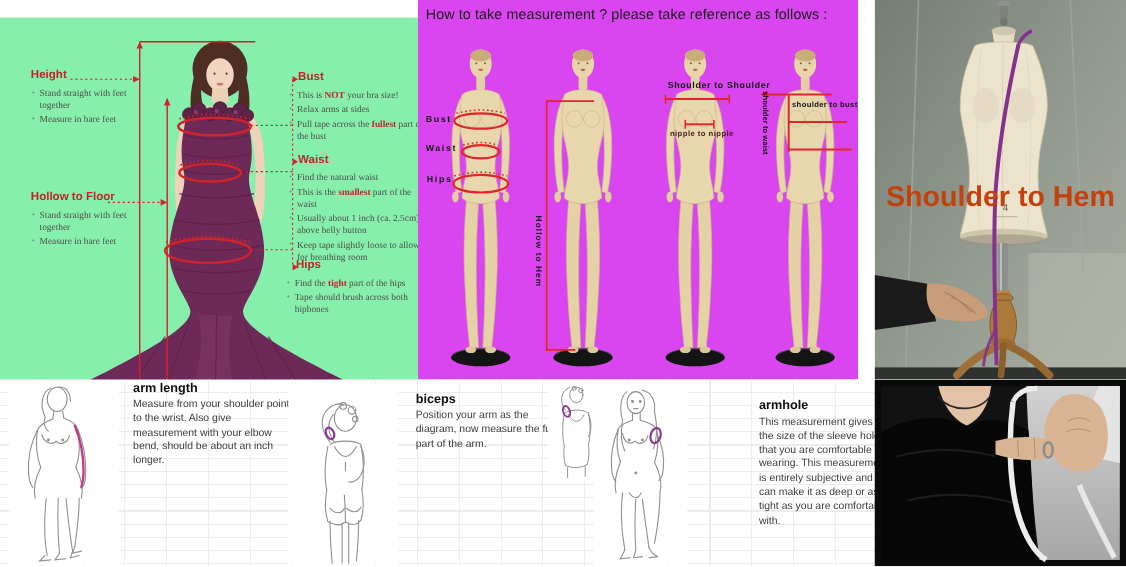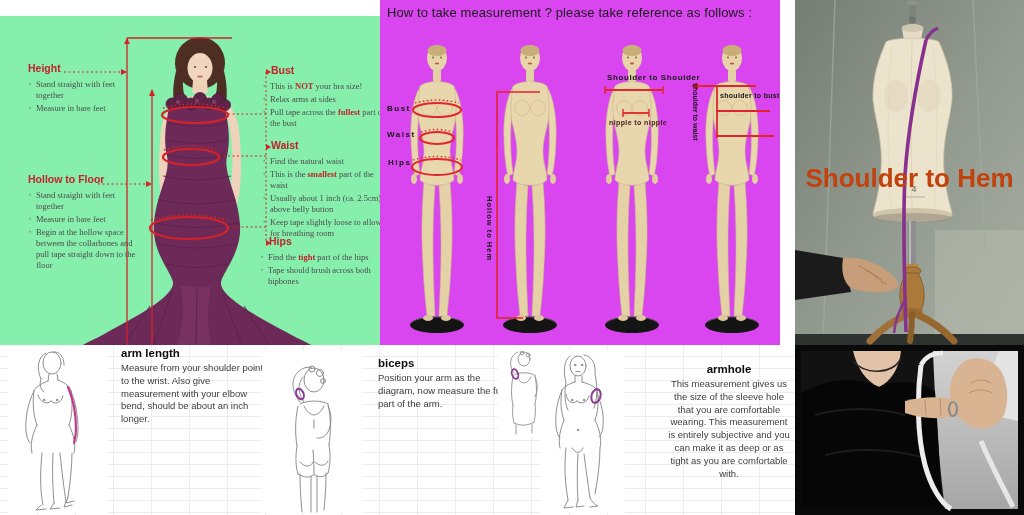--- a/index.html
+++ b/index.html
@@ -128,21 +128,20 @@
       <ul class="sec-list">
           <li><span>Stand straight with feet together</span></li>
           <li><span>Measure in bare feet</span></li>
         </ul>
     </div>
     <div class="gsec" style="left:28px;top:157px;width:112px;">
       <h3 class="sec-title">Hollow to Floor</h3>
       <ul class="sec-list">
           <li><span>Stand straight with feet together</span></li>
           <li><span>Measure in bare feet</span></li>
-          <li><span>Begin at the hollow space between the collarbones and pull tape straight down to the floor</span></li>
         </ul>
     </div>
     <div class="gsec" style="left:262px;top:48px;width:127px;">
       <h3 class="sec-title" style="padding-left:9px">Bust</h3>
       <ul class="sec-list">
           <li><span>This is </span><span class="hl">NOT</span><span> your bra size!</span></li>
           <li><span>Relax arms at sides</span></li>
           <li><span>Pull tape across the </span><span class="hl">fullest</span><span> part of the bust</span></li>
         </ul>
     </div>
@@ -376,21 +375,21 @@
           <circle cx="38" cy="80" r="0.8" fill="#8f8f8f"></circle>
         <path d="M26,98 C24,116 25,134 28,150 M38,104 C37,120 37,136 38,150"></path>
         <path d="M44,104 C46,120 48,134 50,148 M60,98 C60,112 58,128 55,144"></path>
         <path d="M28,150 L24,158 L33,157 M38,150 L36,157 L44,156 M50,148 C52,152 55,155 58,156 L50,157"></path>
         <path d="M22,40 C17,52 15,64 16,76 C16.5,82 18,86 20,88"></path>
         <path d="M57,44 C62,54 64,66 63,76 C62.5,82 61,85 59,87"></path>
       </g>
       <ellipse cx="56" cy="46" rx="4.5" ry="7" transform="rotate(15 56 46)" stroke="#8e3a93" stroke-width="2" fill="none"></ellipse>
     </svg>
 
-    <div class="tblock" style="left:666px;top:18px;width:126px;text-align:center;">
+    <div class="tblock" style="left:690px;top:18px;width:126px;">
       <h4 class="block-title">armhole</h4>
       <p class="block-body">This measurement gives us the size of the sleeve hole that you are comfortable wearing. This measurement is entirely subjective and you can make it as deep or as tight as you are comfortable with.</p>
     </div>
   </section>
 
   <section class="photo2">
     <svg class="abs" width="229" height="170" viewBox="0 0 229 170">
       <defs>
         <linearGradient id="wallGrad" x1="0" y1="0" x2="0" y2="1">
           <stop offset="0" stop-color="#d2d2d2"></stop>

